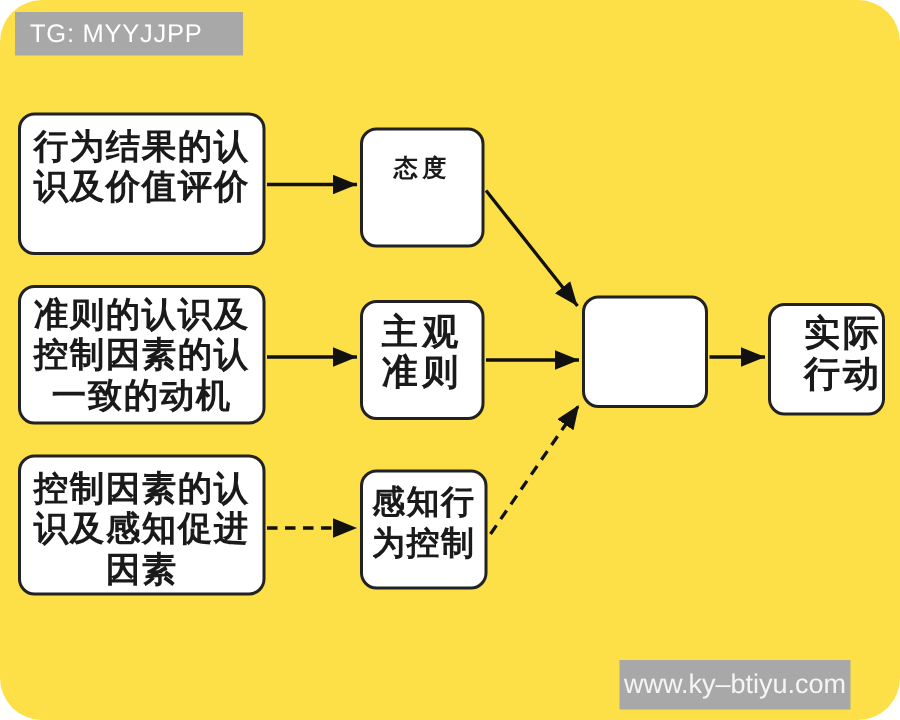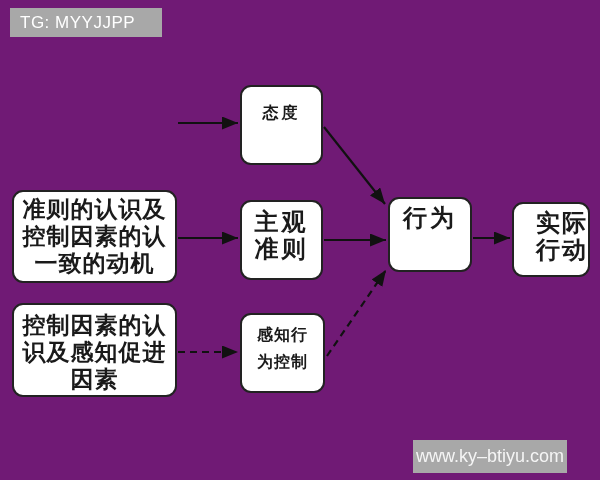--- a/index.html
+++ b/index.html
@@ -8,21 +8,22 @@
     width: 600px;
     height: 480px;
     background: #ffffff;
     font-family: "Liberation Sans", sans-serif;
     overflow: hidden;
   }
   .stage {
     position: relative;
     width: 600px;
     height: 480px;
-    background: #701a75;
+    background: #fde047;
+    border-radius: 28px;
   }
   .arrow-layer {
     position: absolute;
     left: 0; top: 0;
     width: 600px; height: 480px;
     pointer-events: none;
   }
   .badge {
     position: absolute;
     background: #a8a8a8;
@@ -60,21 +61,21 @@
     line-height: 27px;
   }
   .node span { display: block; }
   
   .n-bb { left: 12px; top: 75px;  width: 165px; height: 95px; padding-top: 7px; font-size: 23px; letter-spacing: 1px; }
   .n-nb { left: 12px; top: 190px; width: 165px; height: 93px; padding-top: 4px; font-size: 23px; letter-spacing: 1px; }
   .n-cb { left: 12px; top: 303px; width: 165px; height: 94px; padding-top: 7px; font-size: 23px; letter-spacing: 1px; }
   
   .n-att { left: 240px; top: 85px;  width: 83px; height: 80px; padding-top: 12px; font-size: 16px; letter-spacing: 3px; }
   .n-sn  { left: 240px; top: 200px; width: 83px; height: 80px; padding-top: 6px;  font-size: 24px; letter-spacing: 3px; text-align: center; }
-  .n-pbc { left: 240px; top: 313px; width: 85px; height: 80px; padding-top: 6px;  font-size: 16px; letter-spacing: 1px; }
+  .n-pbc { left: 240px; top: 313px; width: 85px; height: 80px; padding-top: 6px;  font-size: 22px; letter-spacing: 1px; }
   
   .n-bi { left: 388px; top: 197px; width: 84px; height: 75px; padding-top: 5px; font-size: 24px; letter-spacing: 3px; }
   .n-aa { left: 512px; top: 202px; width: 78px; height: 75px; padding-top: 5px; font-size: 24px; letter-spacing: 2px; align-items: flex-end; }
 </style>
 </head>
 <body>
 
 <div class="stage">
 
   <svg class="arrow-layer" width="600" height="480" viewBox="0 0 600 480">
@@ -88,20 +89,24 @@
     <line x1="178" y1="352" x2="238" y2="352" stroke="#111111" stroke-width="2.2" stroke-dasharray="7 5" marker-end="url(#ah)"></line>
     <line x1="324" y1="127" x2="385" y2="204" stroke="#111111" stroke-width="2.2" marker-end="url(#ah)"></line>
     <line x1="324" y1="240" x2="386" y2="240" stroke="#111111" stroke-width="2.2" marker-end="url(#ah)"></line>
     <line x1="327" y1="356" x2="386" y2="270" stroke="#111111" stroke-width="2.2" stroke-dasharray="7 5" marker-end="url(#ah)"></line>
     <line x1="473" y1="238" x2="510" y2="238" stroke="#111111" stroke-width="2.2" marker-end="url(#ah)"></line>
   </svg>
 
   <div class="badge tg">TG: MYYJJPP</div>
   <div class="badge site">www.ky–btiyu.com</div>
 
+  <div class="node n-bb">
+    <span>行为结果的认</span>
+    <span>识及价值评价</span>
+  </div>
 
   <div class="node n-nb">
     <span>准则的认识及</span>
     <span>控制因素的认</span>
     <span>一致的动机</span>
   </div>
 
   <div class="node n-cb">
     <span>控制因素的认</span>
     <span>识及感知促进</span>
@@ -116,21 +121,20 @@
     <span>主观</span>
     <span>准则</span>
   </div>
 
   <div class="node n-pbc">
     <span>感知行</span>
     <span>为控制</span>
   </div>
 
   <div class="node n-bi">
-    <span>行为</span>
   </div>
 
   <div class="node n-aa">
     <span>实际</span>
     <span>行动</span>
   </div>
 
 </div>
 
 </body></html>

